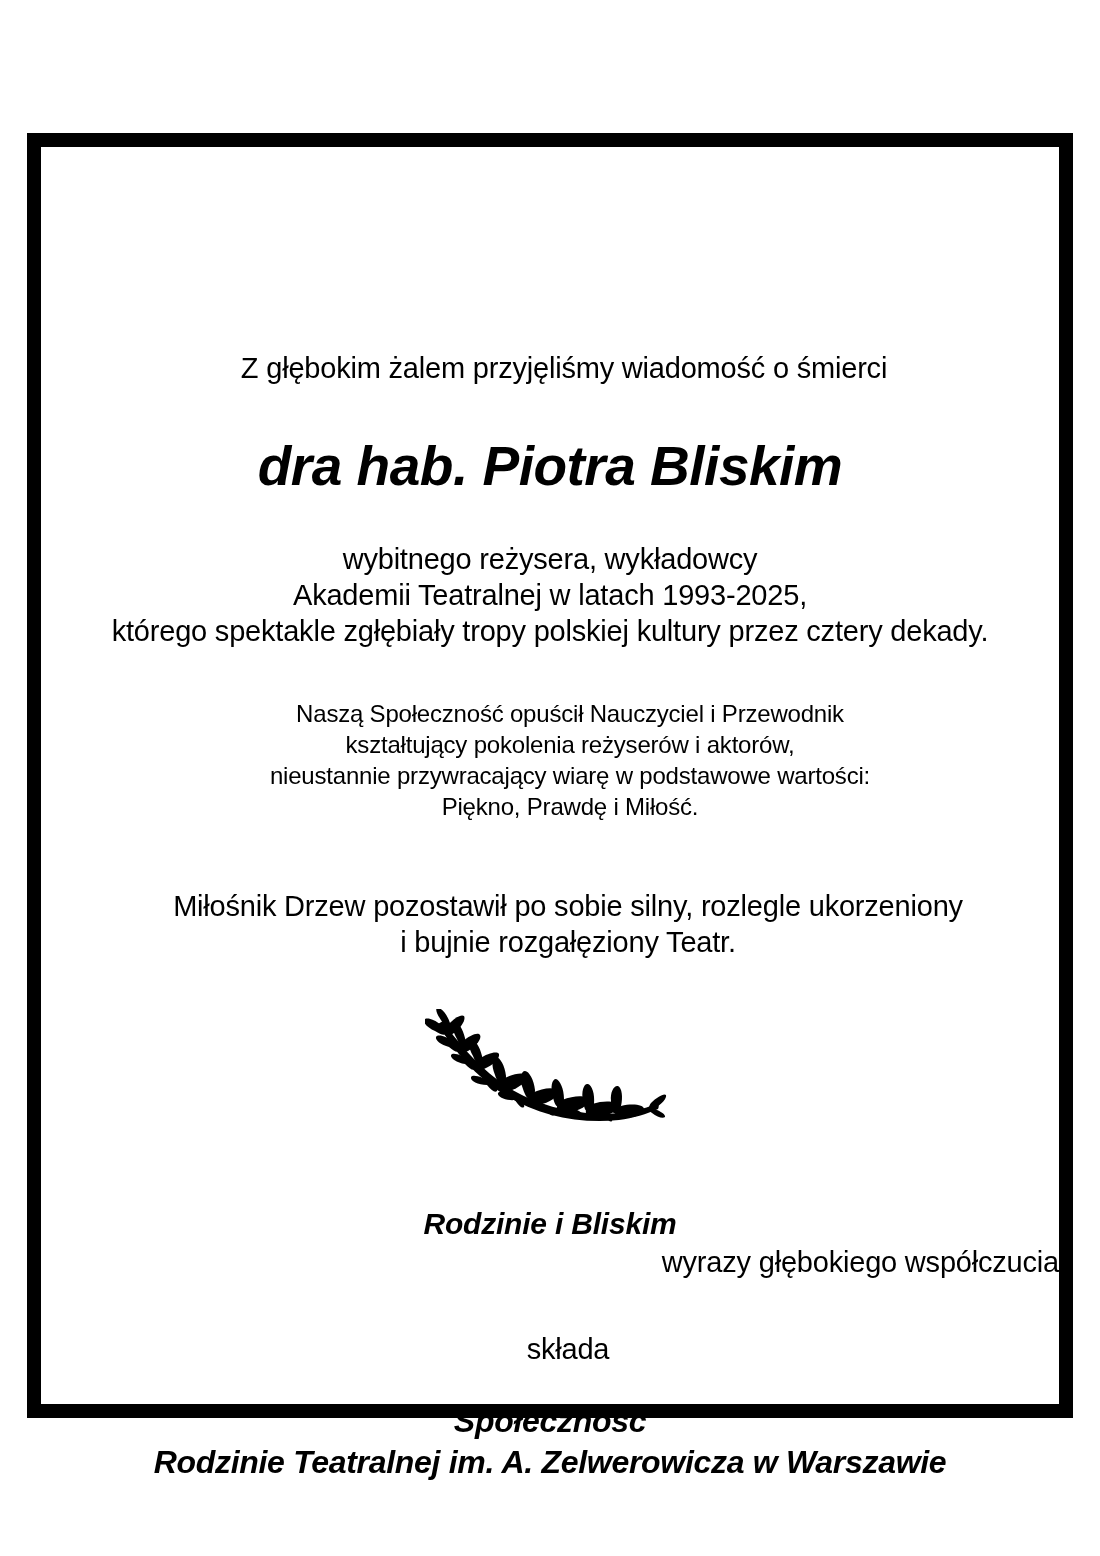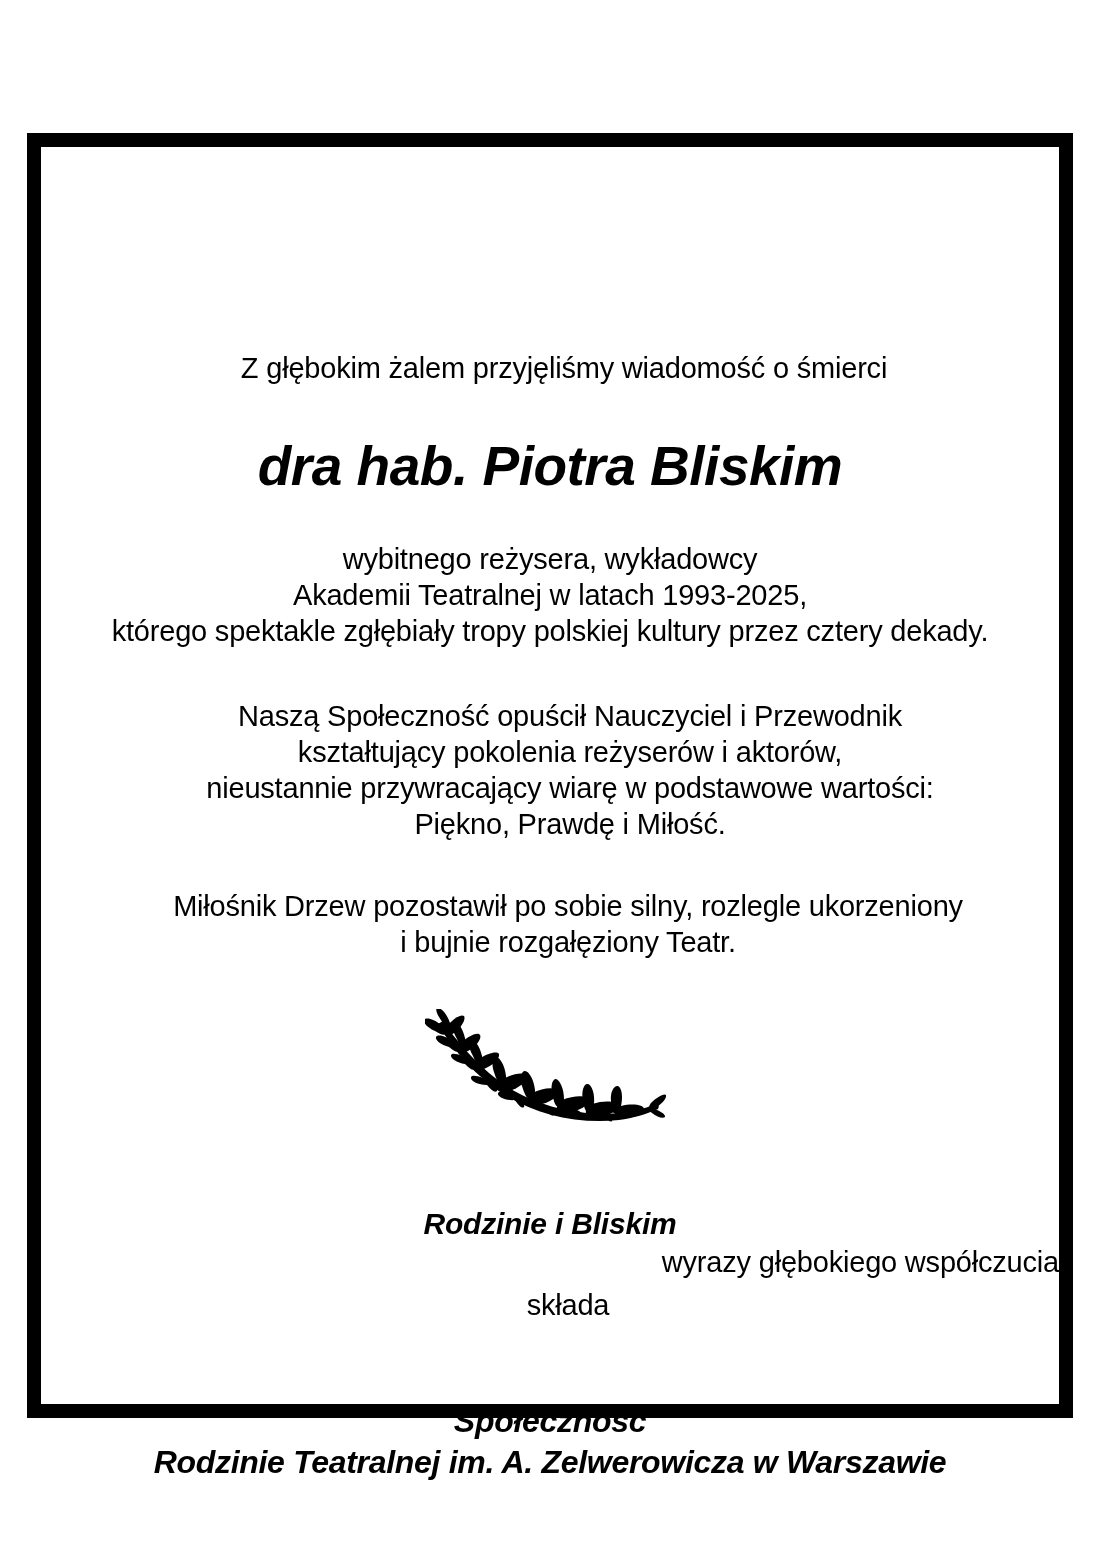--- a/index.html
+++ b/index.html
@@ -96,21 +96,21 @@
   }
 
   
   .block-b {
     position: absolute;
     left: 0;
     right: 0;
     top: 555px;
   }
   .block-b .line {
-    font-size: 29px;
+    font-size: 24px;
     margin-bottom: 7px;
     letter-spacing: -0.2px;
     padding-left: 40px;
   }
 
   
   .block-c {
     position: absolute;
     left: 0;
     right: 0;
@@ -154,21 +154,21 @@
     font-size: 29px;
     letter-spacing: -0.2px;
     text-align: right;
   }
 
   
   .block-e {
     position: absolute;
     left: 0;
     right: 0;
-    top: 1144px;
+    top: 1188px;
     padding-left: 36px;
   }
   .block-e .line {
     font-size: 29px;
     letter-spacing: -0.2px;
   }
 
   
   .block-f {
     position: absolute;

